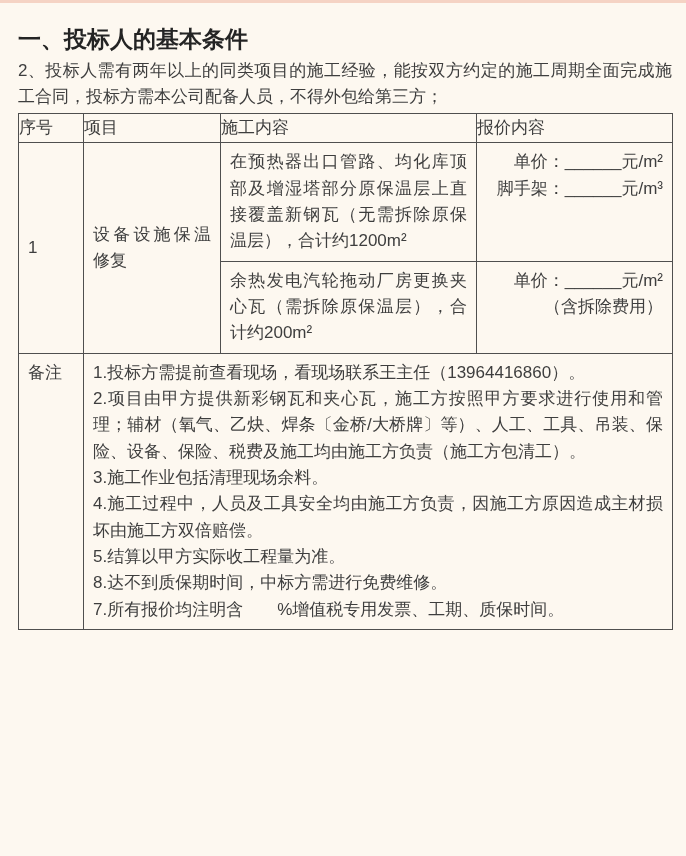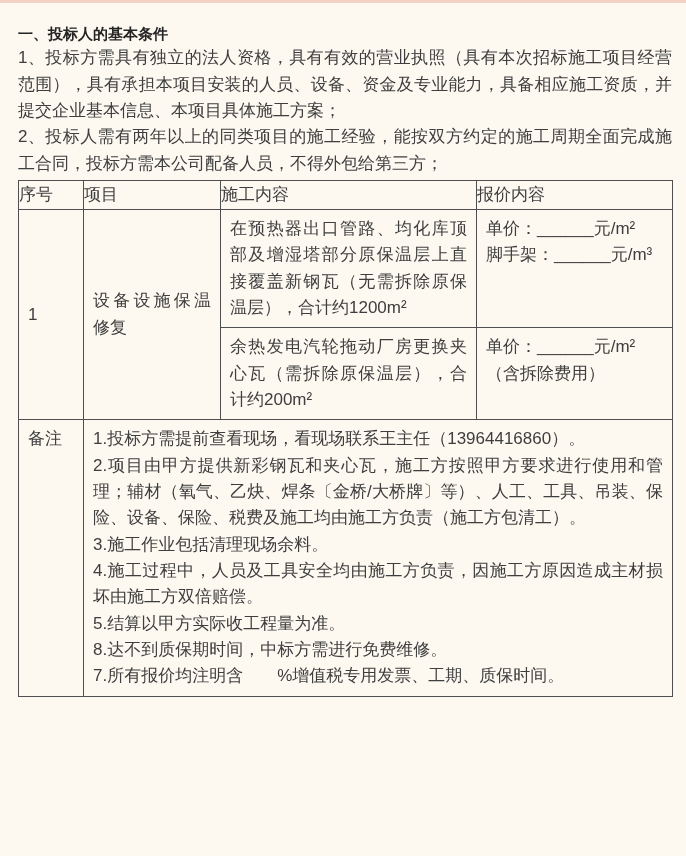--- a/index.html
+++ b/index.html
@@ -15,53 +15,52 @@
     font-size: 17px;
     line-height: 1.55;
   }
   .page { padding: 19px 14px 0 18px; }
   p { margin: 0; text-align: justify; }
   .indent { text-indent: 2em; }
   .heading {
     margin: 0;
     font-weight: bold;
     color: #242424;
-    font-size: 15px;
+    font-size: 23px;
     text-align: left;
   }
   table.project-table {
     border-collapse: collapse;
     table-layout: fixed;
     width: 654px;
     margin-top: 3px;
   }
   th, td {
     border: 1px solid #4f4f4f;
     padding: 6px 9px;
     vertical-align: top;
     text-align: left;
     font-weight: normal;
     word-break: break-all;
   }
   th { height: 29px; vertical-align: middle; padding: 0 0; }
   td.mid { vertical-align: middle; }
-  td .cellline { text-align: left; }
+  td .cellline { text-align: right; }
   td.justify { text-align: justify; }
   .remarks div { text-align: justify; }
   .loc { margin-top: 12px; text-align: left; }
   .loc .b { font-weight: bold; color: #242424; }
 </style>
 </head>
 <body>
 
 <div class="page">
 
 
   <p class="heading">一、投标人的基本条件</p>
-  <p>1、投标方需具有独立的法人资格，具有有效的营业执照（具有本次招标施工项目经营范围），具有承担本项目安装的人员、设备、资金及专业能力，具备相应施工资质，并提交企业基本信息、本项目具体施工方案；</p>
   <p>2、投标人需有两年以上的同类项目的施工经验，能按双方约定的施工周期全面完成施工合同，投标方需本公司配备人员，不得外包给第三方；</p>
 
 
   <table class="project-table">
     <colgroup>
       <col style="width:65px">
       <col style="width:137px">
       <col style="width:256px">
       <col style="width:196px">
     </colgroup>

